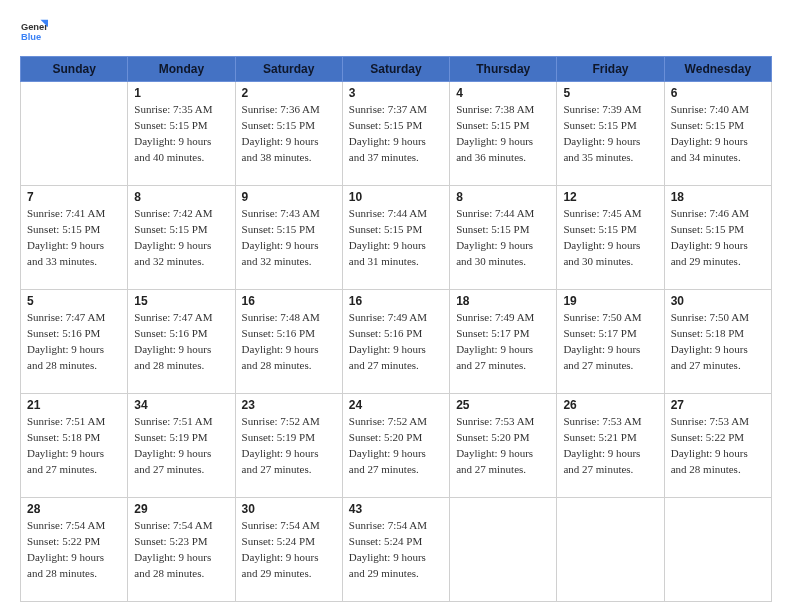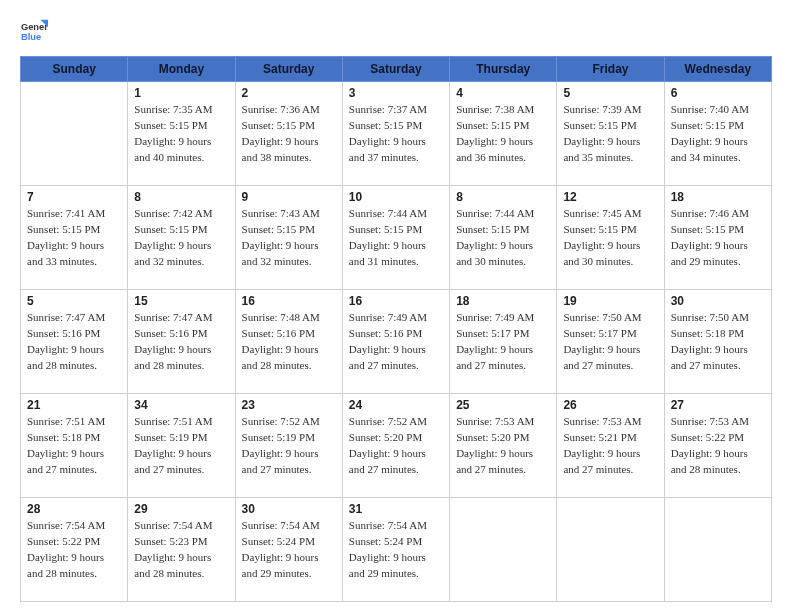--- a/index.html
+++ b/index.html
@@ -248,21 +248,21 @@
           </td>
           <td>
             <span class="day-number">29</span>
             <div class="day-info">Sunrise: 7:54 AM<br>Sunset: 5:23 PM<br>Daylight: 9 hours<br>and 28 minutes.</div>
           </td>
           <td>
             <span class="day-number">30</span>
             <div class="day-info">Sunrise: 7:54 AM<br>Sunset: 5:24 PM<br>Daylight: 9 hours<br>and 29 minutes.</div>
           </td>
           <td>
-            <span class="day-number">31</span>
+            <span class="day-number">43</span>
             <div class="day-info">Sunrise: 7:54 AM<br>Sunset: 5:24 PM<br>Daylight: 9 hours<br>and 29 minutes.</div>
           </td>
           <td class="empty"></td>
           <td class="empty"></td>
           <td class="empty"></td>
         </tr>
       </tbody>
   </table>
 </div>
 

